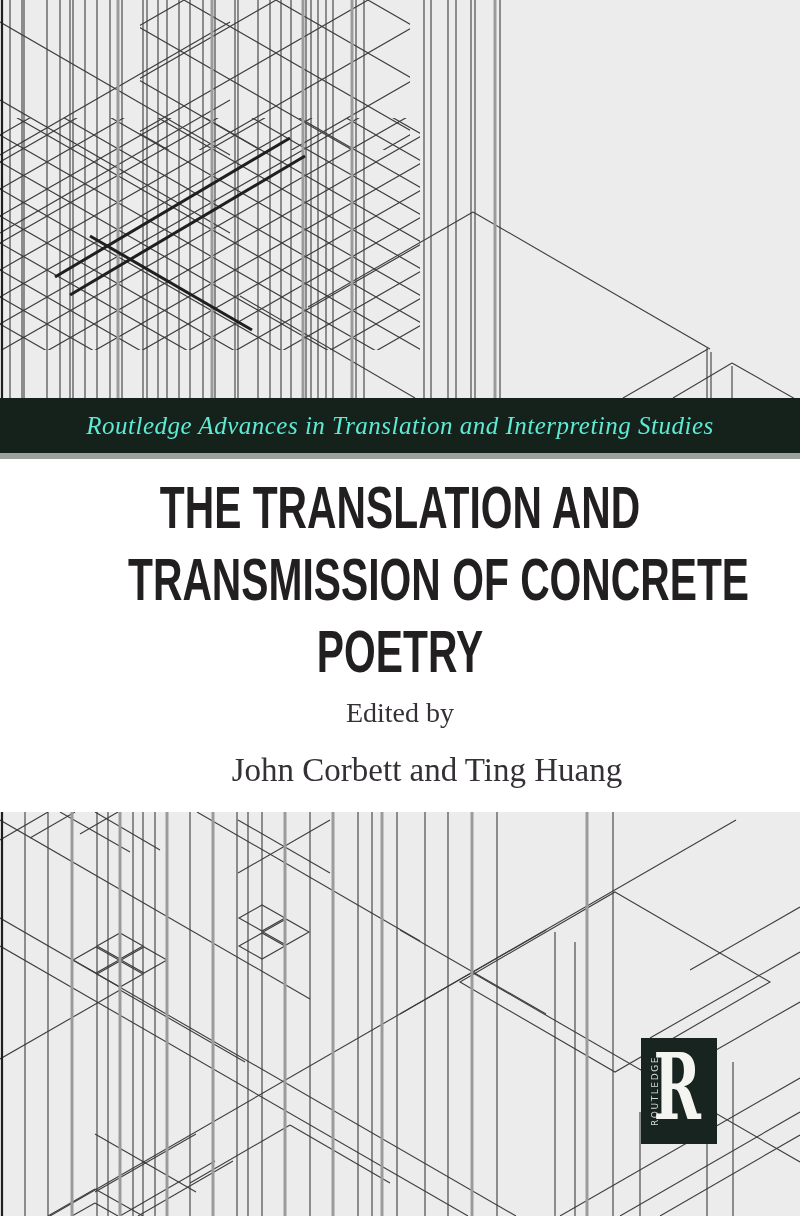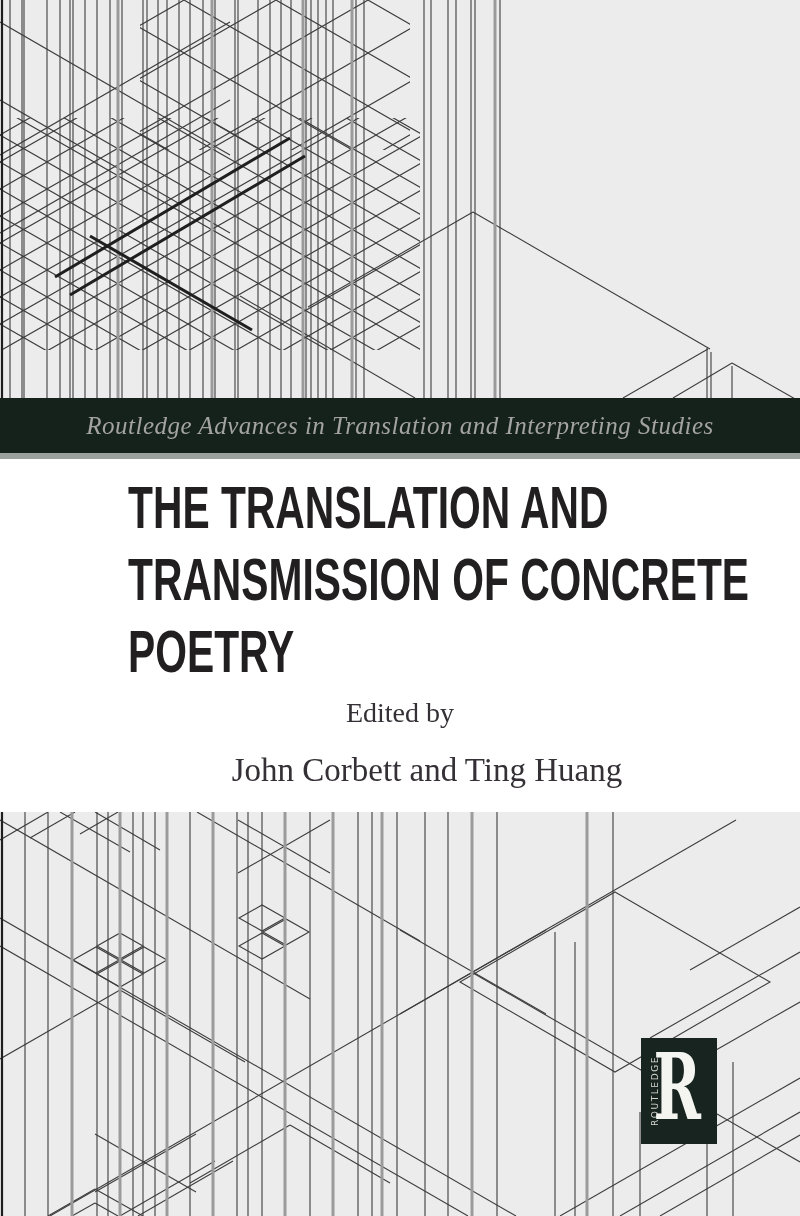--- a/index.html
+++ b/index.html
@@ -9,29 +9,29 @@
     font-family:"Liberation Serif", serif;
   }
   .art{position:absolute;left:0;display:block;}
   .top-art{top:0;}
   .bottom-art{top:812px;}
   .series-banner{
     position:absolute;left:0;top:398px;width:800px;height:55px;
     background:#15211b;display:flex;align-items:center;justify-content:center;
   }
   .series-banner span{
-    color:#a3a3a3;font-family:"Liberation Serif", serif;font-style:italic;
+    color:#5eead4;font-family:"Liberation Serif", serif;font-style:italic;
     font-size:25px;letter-spacing:.5px;white-space:nowrap;
   }
   .banner-shadow{
     position:absolute;left:0;top:453px;width:800px;height:6px;background:#9ba19d;
   }
   .title-block{
     position:absolute;left:0;top:472px;width:800px;margin:0;
-    color:#221f20;
+    text-align:center;color:#221f20;
     font-family:"Liberation Sans", sans-serif;font-weight:bold;
     font-size:60px;line-height:72px;
   }
   .title-block .tl{display:block;transform:scaleX(0.68);transform-origin:50% 50%;white-space:nowrap;}
   .edited-by{
     position:absolute;left:0;top:696px;width:800px;text-align:center;
     color:#343036;font-size:28px;line-height:34px;
   }
   .editors{
     position:absolute;left:0;top:750px;width:800px;text-align:center;

